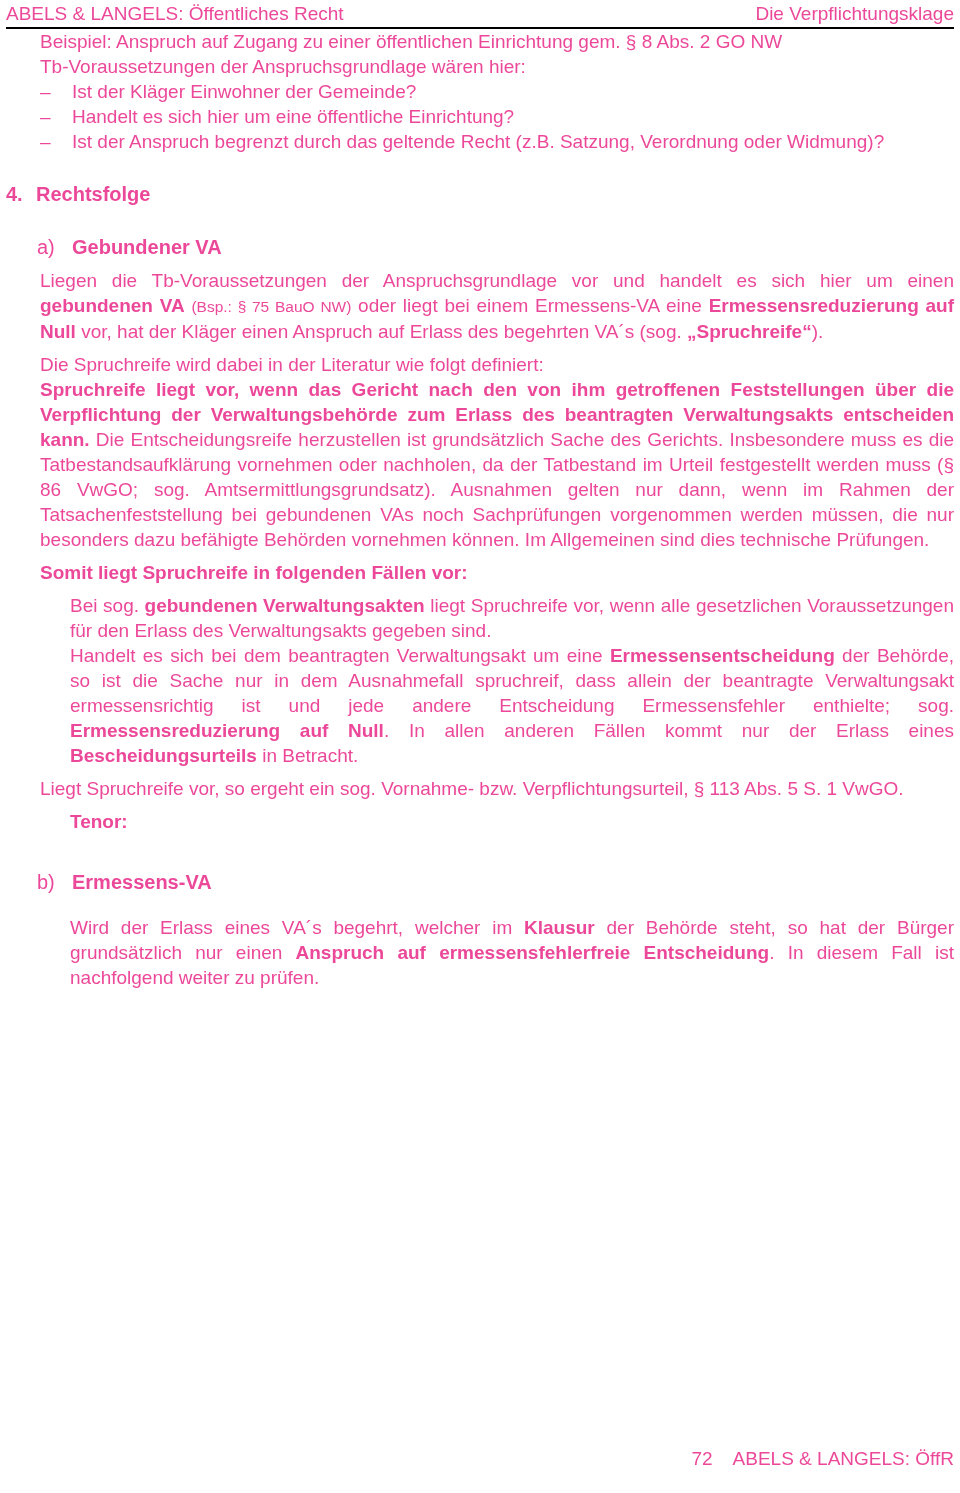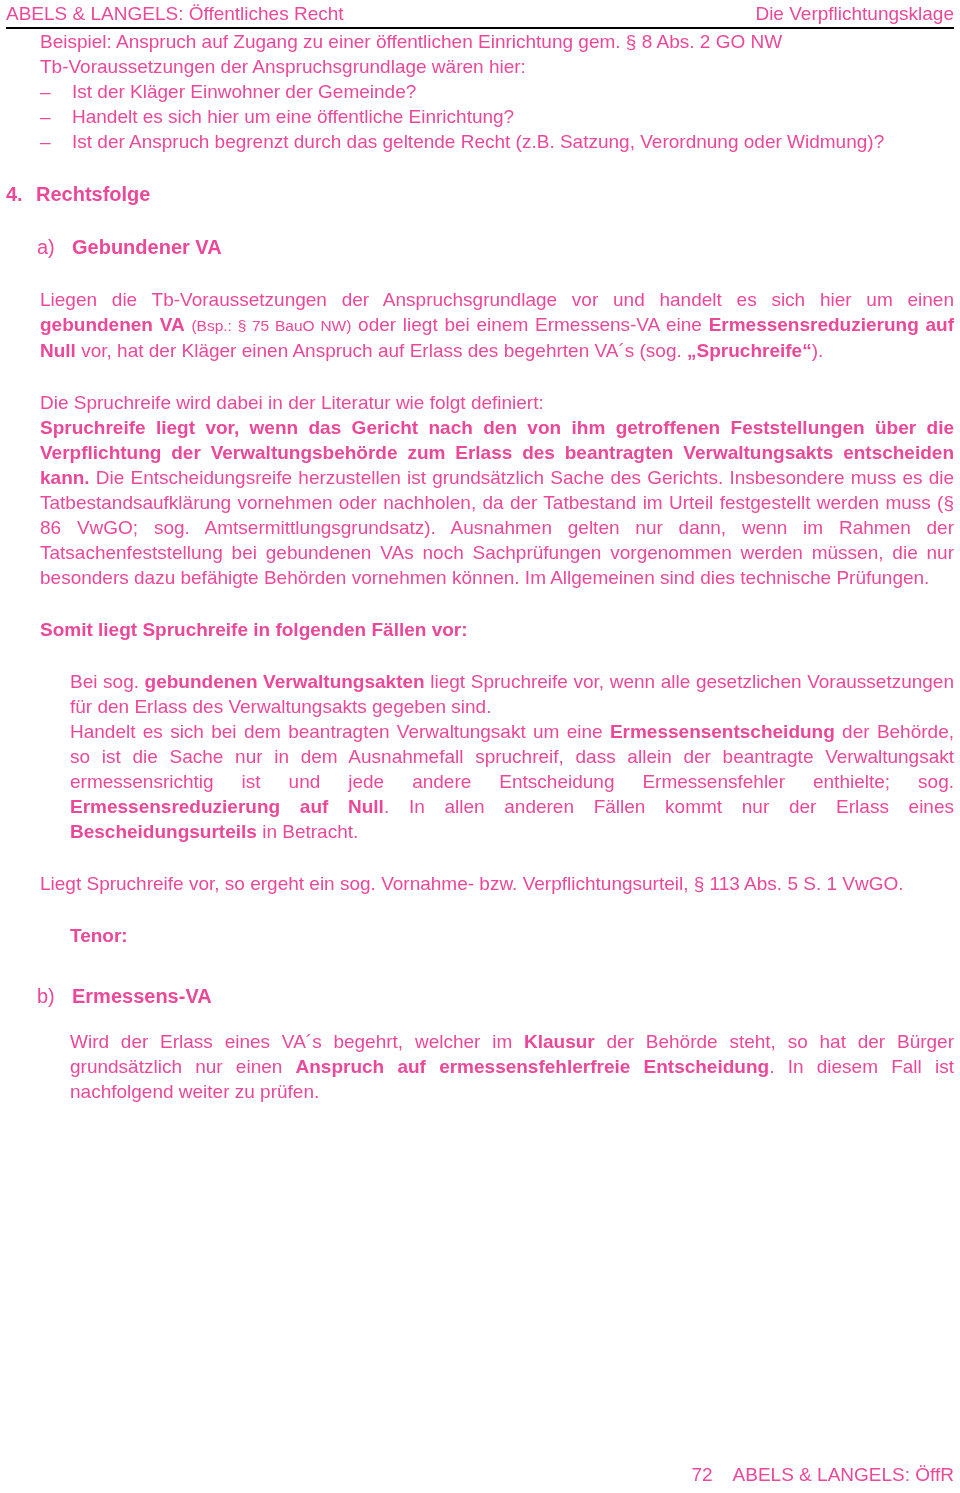--- a/index.html
+++ b/index.html
@@ -34,27 +34,27 @@
   .bullet .dash{flex:0 0 32px;}
   .bullet .btxt{flex:1;text-align:justify;}
   
   .h4{display:flex;font-weight:bold;font-size:20px;}
   .h4 .num{flex:0 0 30px;}
   .subhead{display:flex;margin-left:31px;font-size:20px;}
   .subhead .lbl{flex:0 0 35px;font-weight:normal;}
   .subhead .ttl{font-weight:bold;}
   
   .mt-intro{margin-top:52px;}
-  .mt-p{margin-top:27px;}
+  .mt-p{margin-top:8px;}
   .mt-h{margin-top:28px;}
   .mt-sub{margin-top:28px;}
   .mt-subb{margin-top:36px;}
   .mt-last{margin-top:20px;}
   
-  .ftr{position:absolute;right:6px;bottom:6px;display:flex;gap:20px;line-height:24px;}
+  .ftr{position:absolute;right:6px;bottom:22px;display:flex;gap:20px;line-height:24px;}
 </style>
 </head>
 <body>
 
 <div class="page">
 
   <header class="hdr">
     <span>ABELS &amp; LANGELS: Öffentliches Recht</span>
     <span>Die Verpflichtungsklage</span>
   </header>

